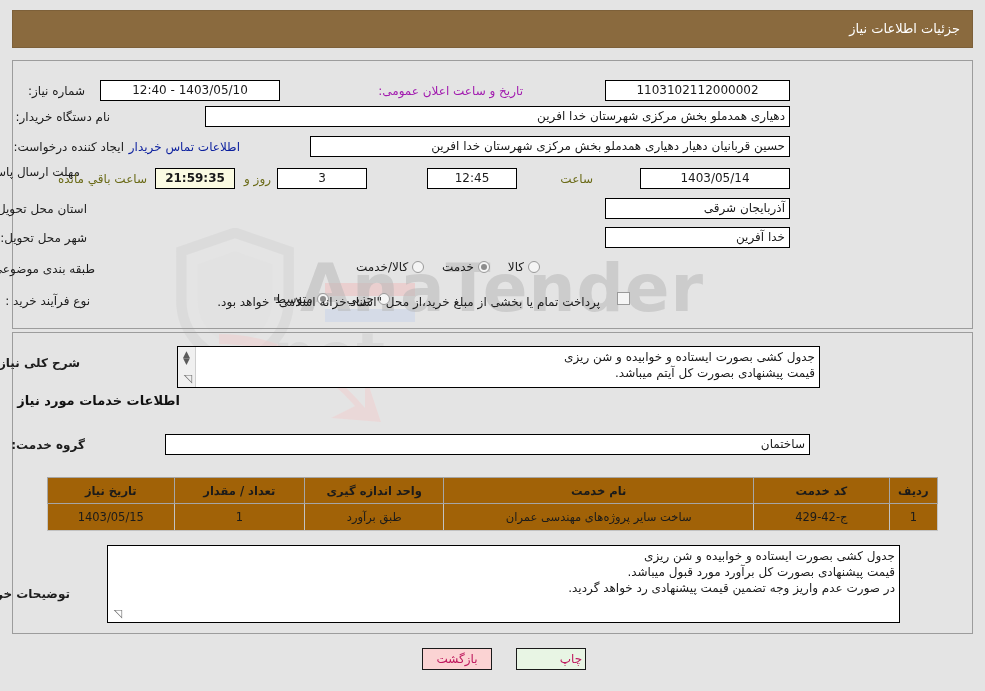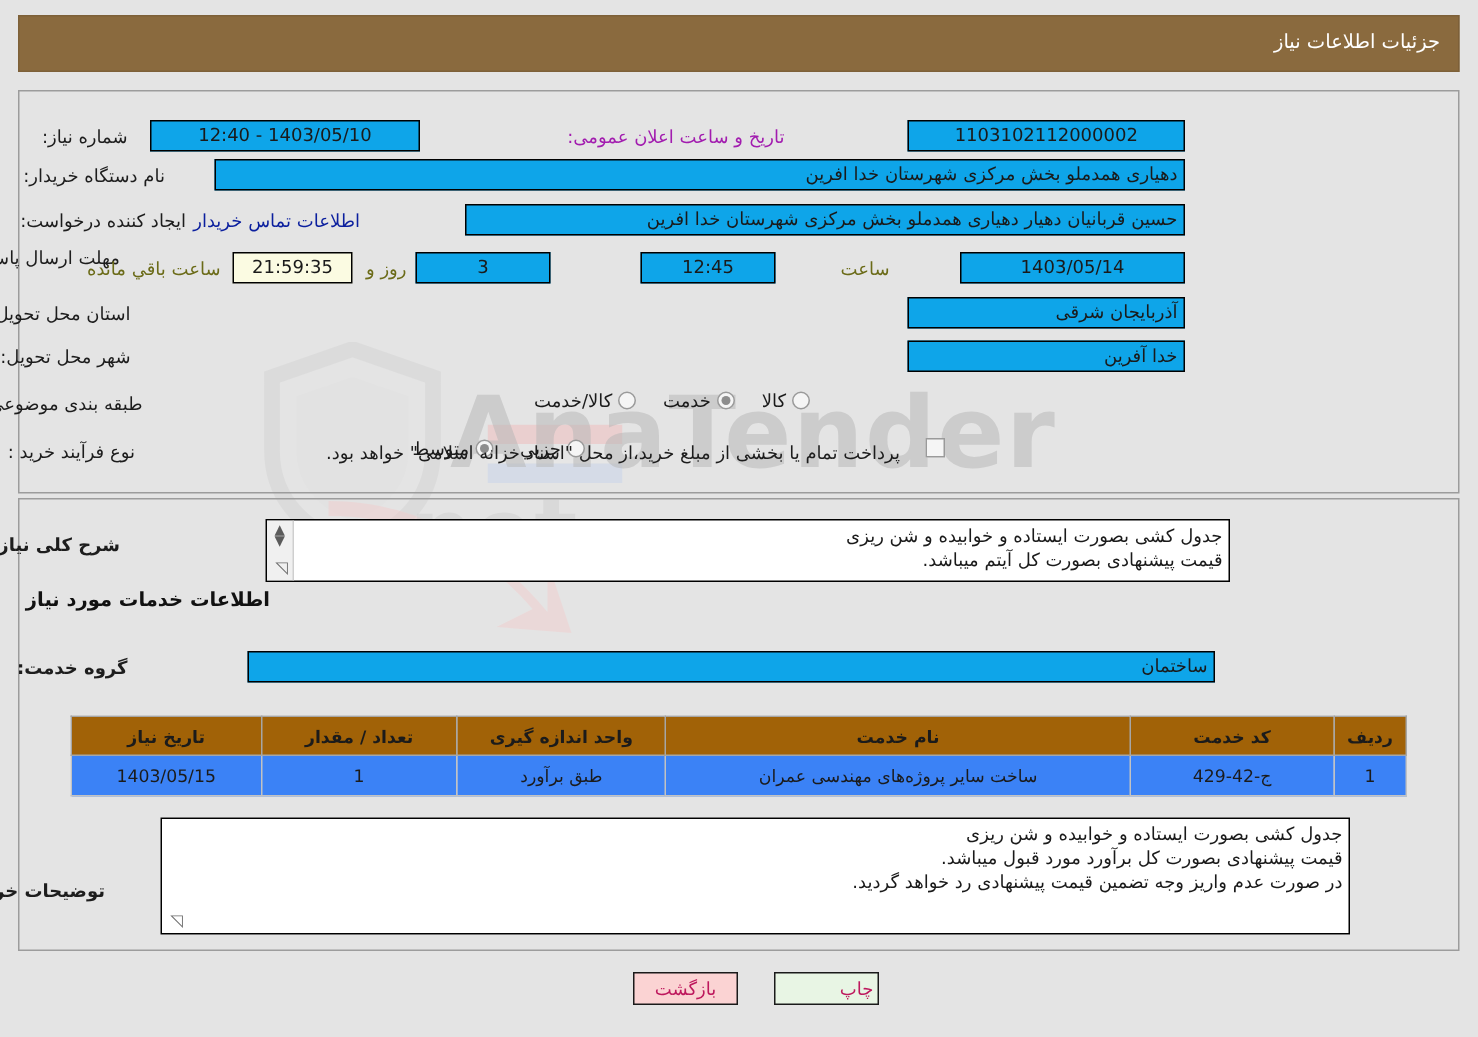--- a/index.html
+++ b/index.html
@@ -111,21 +111,21 @@
     color: #1d1d1d;
     z-index: 3;
   }
   .lbl-strong { font-weight: bold; }
   .lbl-blue { color: #0b1f9e; }
   .lbl-green { color: #a21caf; text-align: right; }
   .lbl-olive { color: #6b6b18; }
 
   .fld {
     position: absolute;
-    background: #0ea5e9;
+    background: #ffffff;
     border: 1px solid #000000;
     box-sizing: border-box;
     font-size: 12px;
     color: #1a1a1a;
     height: 21px;
     line-height: 19px;
     padding: 0 4px;
     white-space: nowrap;
     overflow: hidden;
     z-index: 3;
@@ -236,21 +236,21 @@
   .tbl th {
     background: #a16207;
     border: 1px solid #a6a6a6;
     font-size: 11.5px;
     font-weight: bold;
     color: #1b1b1b;
     height: 25px;
     padding: 0 4px;
   }
   .tbl td {
-    background: #3b82f6;
+    background: #a16207;
     border: 1px solid #c2c2c2;
     font-size: 11.5px;
     color: #1b1b1b;
     height: 26px;
     text-align: center;
     padding: 0 20px;
   }
 
   
   .btn {
@@ -295,35 +295,35 @@
 
 <div class="panel"></div>
 
 <div class="lbl" style="right:900px; top:84px;">شماره نیاز:</div>
 <div class="fld center" style="right:195px; top:80px; width:185px;">1103102112000002</div>
 
 <div class="lbl lbl-green" style="right:462px; top:84px;">تاریخ و ساعت اعلان عمومی:</div>
 <div class="fld center" style="right:705px; top:80px; width:180px;">1403/05/10 - 12:40</div>
 
 <div class="lbl" style="right:875px; top:110px;text-align:center;">نام دستگاه خریدار:</div>
-<div class="fld right" style="right:195px; top:106px; width:647px;">دهیاری همدملو بخش مرکزی شهرستان خدا افرین</div>
+<div class="fld right" style="right:195px; top:106px; width:585px;">دهیاری همدملو بخش مرکزی شهرستان خدا افرین</div>
 
 <div class="lbl" style="right:861px; top:140px;">ایجاد کننده درخواست:</div>
 <div class="fld right" style="right:195px; top:136px; width:480px;">حسین قربانیان دهیار  دهیاری همدملو بخش مرکزی شهرستان خدا افرین</div>
 <div class="lbl lbl-blue" style="right:745px; top:140px;">اطلاعات تماس خریدار</div>
 
 <div class="lbl" style="right:905px; top:165px; line-height:15px; text-align:right;">
   <span>مهلت ارسال پاسخ: تا تاریخ:</span>
 </div>
 <div class="fld center" style="right:195px; top:168px; width:150px;margin-left:14px;">1403/05/14</div>
 <div class="lbl lbl-olive" style="right:392px; top:172px;">ساعت</div>
 <div class="fld center" style="right:468px; top:168px; width:90px;">12:45</div>
 <div class="fld center" style="right:618px; top:168px; width:90px;">3</div>
 <div class="lbl lbl-olive" style="right:714px; top:172px;">روز و</div>
-<div class="fld center yellow" style="right:750px; top:168px; width:80px;">21:59:35</div>
+<div class="fld center yellow" style="right:750px; top:168px; width:80px;font-weight:bold;">21:59:35</div>
 <div class="lbl lbl-olive" style="right:838px; top:172px;">ساعت باقي مانده</div>
 
 <div class="lbl" style="right:898px; top:202px;">استان محل تحویل:</div>
 <div class="fld right" style="right:195px; top:198px; width:185px;">آذربایجان شرقی</div>
 
 <div class="lbl" style="right:898px; top:231px;">شهر محل تحویل:</div>
 <div class="fld right" style="right:195px; top:227px; width:185px;">خدا آفرین</div>
 
 <div class="lbl" style="right:890px; top:262px;">طبقه بندی موضوعی:</div>
 <div class="radio-row" style="right:445px; top:260px; width:350px; text-align:right;">

